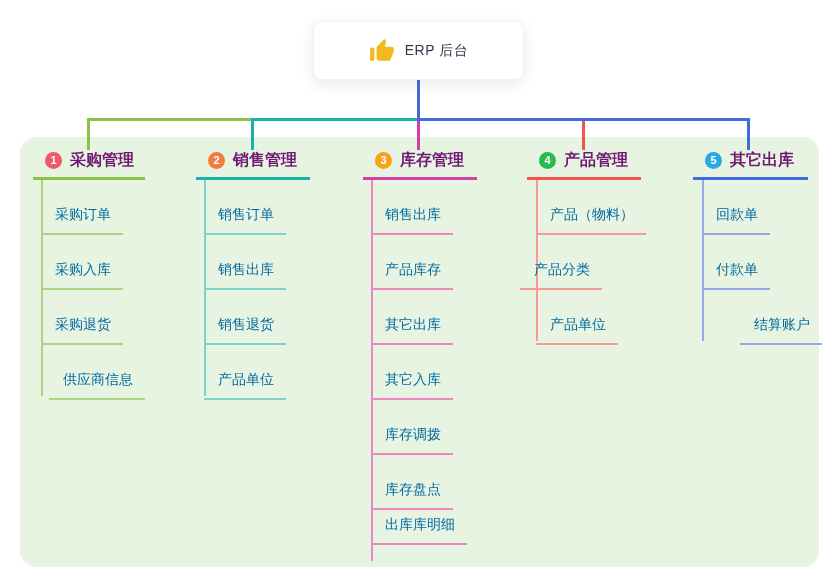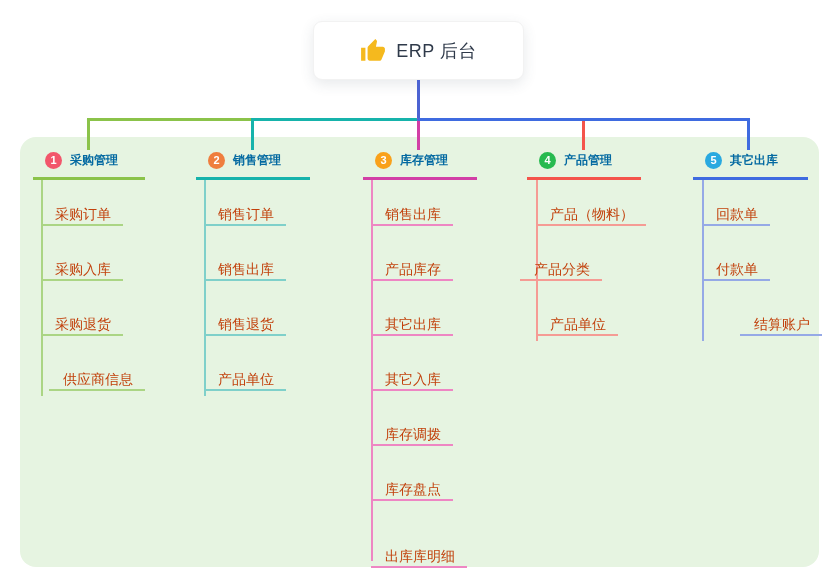--- a/index.html
+++ b/index.html
@@ -3,42 +3,42 @@
 <meta charset="utf-8">
 <style>
   html,body{margin:0;padding:0;background:#ffffff;font-family:"Liberation Sans","DejaVu Sans",sans-serif;}
   #canvas{position:relative;width:839px;height:588px;background:#ffffff;overflow:hidden;}
 
   
   .root-node{position:absolute;left:313px;top:21px;width:211px;height:59px;box-sizing:border-box;
     background:#ffffff;border:1px solid #f2f2f2;border-radius:9px;
     box-shadow:0 4px 14px rgba(60,70,90,.12);
     display:flex;align-items:center;justify-content:center;gap:10px;cursor:pointer;}
-  .root-label{font-size:18px;color:#2f3a4a;font-weight:500;letter-spacing:.5px;white-space:nowrap;}
+  .root-label{font-size:14px;color:#2f3a4a;font-weight:500;letter-spacing:.5px;white-space:nowrap;}
   .thumb-icon{width:26px;height:26px;flex:0 0 26px;}
 
   
   .stem{position:absolute;left:417px;top:80px;width:3px;height:41px;background:#4c63d2;}
   .hseg{position:absolute;top:118px;height:3px;background:var(--c);border-radius:2px;}
   .drop{position:absolute;top:118px;width:3px;height:32px;background:var(--c);}
 
   
   .panel{position:absolute;left:20px;top:137px;width:799px;height:430px;border-radius:16px;background:#e6f4e1;}
 
   
   .bnode{position:absolute;top:149px;box-sizing:border-box;display:flex;align-items:center;gap:8px;
     padding:0 0 6px 12px;border-bottom:3px solid var(--c);cursor:pointer;}
   .badge{width:17px;height:17px;border-radius:50%;background:var(--bc);color:#ffffff;font-size:11px;
     font-weight:bold;display:inline-flex;align-items:center;justify-content:center;flex:0 0 17px;line-height:17px;}
-  .blabel{font-size:12px;font-weight:600;color:#0369a1;line-height:22px;white-space:nowrap;}
+  .blabel{font-size:16px;font-weight:600;color:#701a75;line-height:22px;white-space:nowrap;}
 
   
   .vline{position:absolute;top:180px;width:2px;background:var(--lc);}
-  .cnode{position:absolute;padding:0 12px 1px 14px;border-bottom:2px solid var(--lc);
-    font-size:14px;line-height:17px;color:#c2410c;white-space:nowrap;cursor:pointer;}
+  .cnode{position:absolute;padding:0 12px 10px 14px;border-bottom:2px solid var(--lc);
+    font-size:14px;line-height:17px;color:#0369a1;white-space:nowrap;cursor:pointer;}
 </style>
 </head>
 <body>
 
 <div id="canvas">
 
   <div class="root-node">
     <svg class="thumb-icon" viewBox="0 0 24 24">
       <path fill="#f5b91e" d="M1 21h4V9H1v12zM23 10c0-1.1-.9-2-2-2h-6.31l.95-4.57.03-.32c0-.41-.17-.79-.44-1.06L14.17 1 7.59 7.59C7.22 7.95 7 8.45 7 9v10c0 1.1.9 2 2 2h9c.83 0 1.54-.5 1.84-1.22l3.02-7.05c.09-.23.14-.47.14-.73v-2z"></path>
     </svg>
@@ -83,21 +83,21 @@
       <span class="badge">3</span>
       <span class="blabel">库存管理</span>
     </div>
     <div class="vline" style="left:371px;height:381px"></div>
     <div class="cnode" style="left:371px;top:206px"><span>销售出库</span></div>
     <div class="cnode" style="left:371px;top:261px"><span>产品库存</span></div>
     <div class="cnode" style="left:371px;top:316px"><span>其它出库</span></div>
     <div class="cnode" style="left:371px;top:371px"><span>其它入库</span></div>
     <div class="cnode" style="left:371px;top:426px"><span>库存调拨</span></div>
     <div class="cnode" style="left:371px;top:481px"><span>库存盘点</span></div>
-    <div class="cnode" style="left:371px;top:548px"><span>出库库明细</span></div>
+    <div class="cnode" style="left:371px;top:516px"><span>出库库明细</span></div>
   </div>
 
   <div class="branch" style="--c: #f4544b; --lc: #f59b94; --bc: #27ba4f;">
     <div class="drop" style="left:582px"></div>
     <div class="bnode" style="left:527px;width:114px">
       <span class="badge">4</span>
       <span class="blabel">产品管理</span>
     </div>
     <div class="vline" style="left:536px;height:161px"></div>
     <div class="cnode" style="left:536px;top:206px"><span>产品（物料）</span></div>

